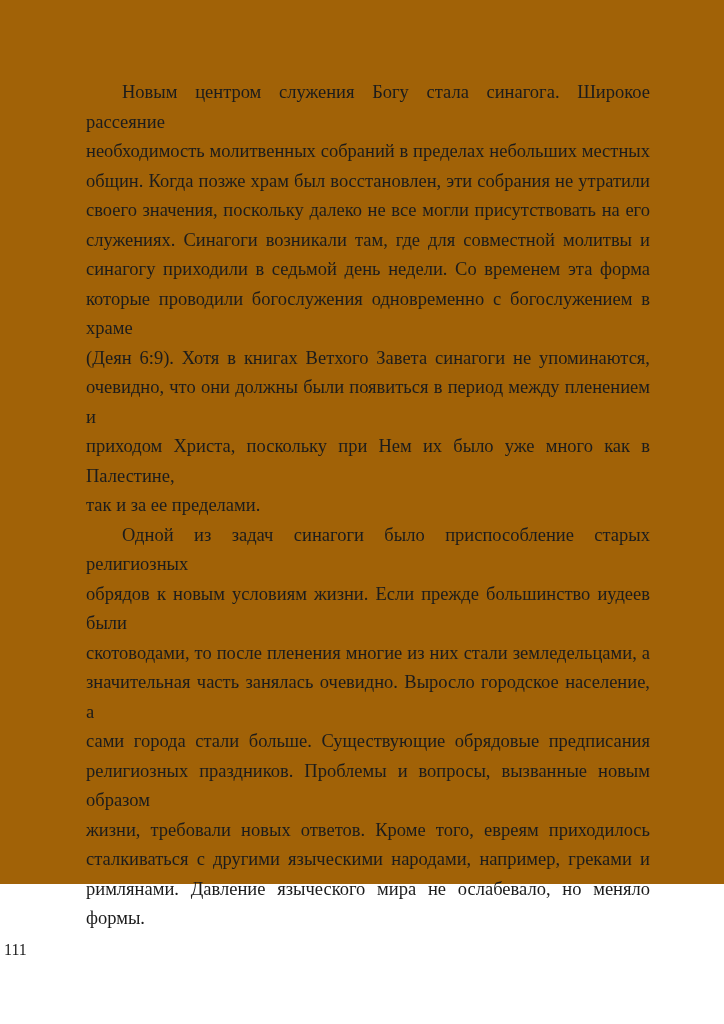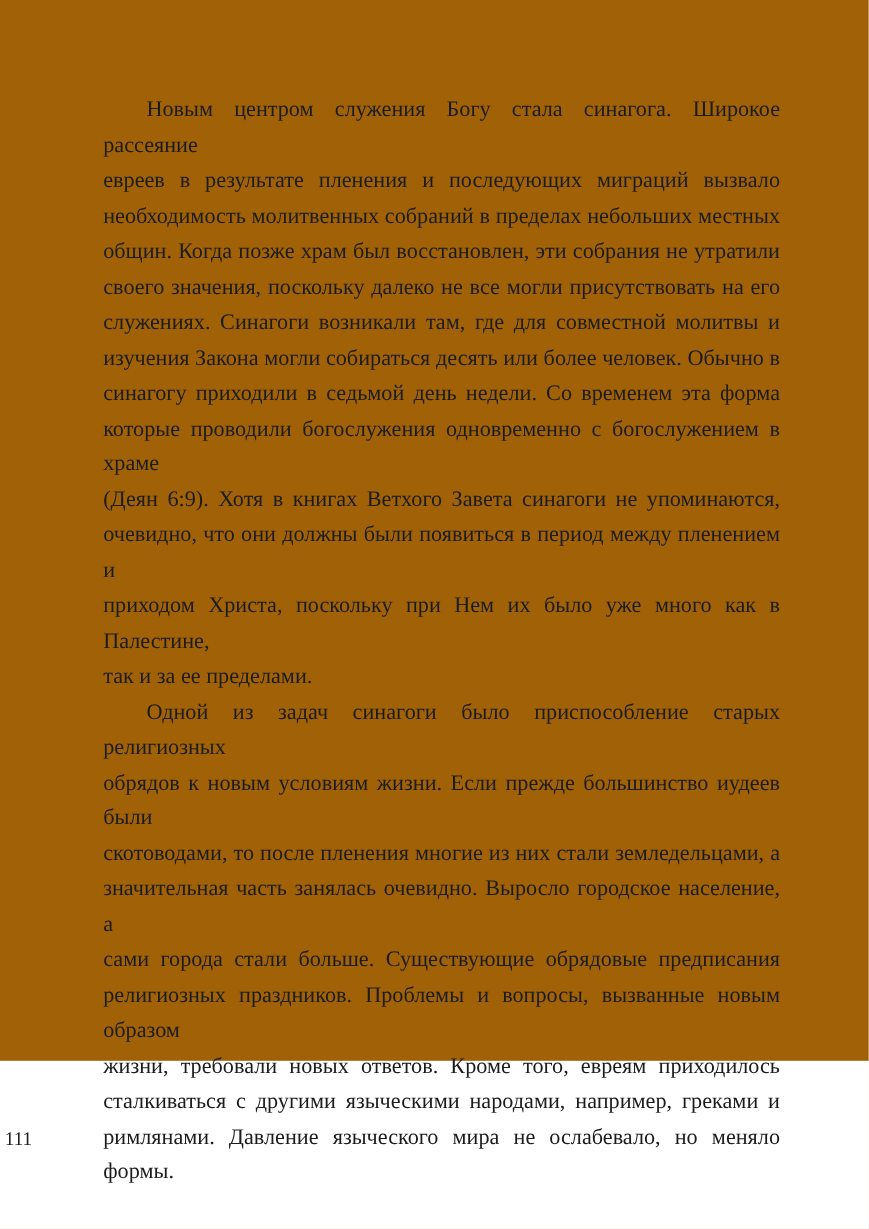--- a/index.html
+++ b/index.html
@@ -53,26 +53,24 @@
 </style>
 </head>
 <body>
 
 <div class="page">
 
   <div class="text-block">
 
     <div>
       <div class="line para-start">Новым центром служения Богу стала синагога. Широкое рассеяние</div>
-      <div class="line">евреев в результате пленения и последующих миграций вызвало</div>
       <div class="line">необходимость молитвенных собраний в пределах небольших местных</div>
       <div class="line">общин. Когда позже храм был восстановлен, эти собрания не утратили</div>
       <div class="line">своего значения, поскольку далеко не все могли присутствовать на его</div>
       <div class="line">служениях. Синагоги возникали там, где для совместной молитвы и</div>
-      <div class="line">изучения Закона могли собираться десять или более человек. Обычно в</div>
       <div class="line">синагогу приходили в седьмой день недели. Со временем эта форма</div>
       <div class="line">которые проводили богослужения одновременно с богослужением в храме</div>
       <div class="line">(Деян 6:9). Хотя в книгах Ветхого Завета синагоги не упоминаются,</div>
       <div class="line">очевидно, что они должны были появиться в период между пленением и</div>
       <div class="line">приходом Христа, поскольку при Нем их было уже много как в Палестине,</div>
       <div class="line para-end">так и за ее пределами.</div>
     </div>
 
     <div>
       <div class="line para-start">Одной из задач синагоги было приспособление старых религиозных</div>

